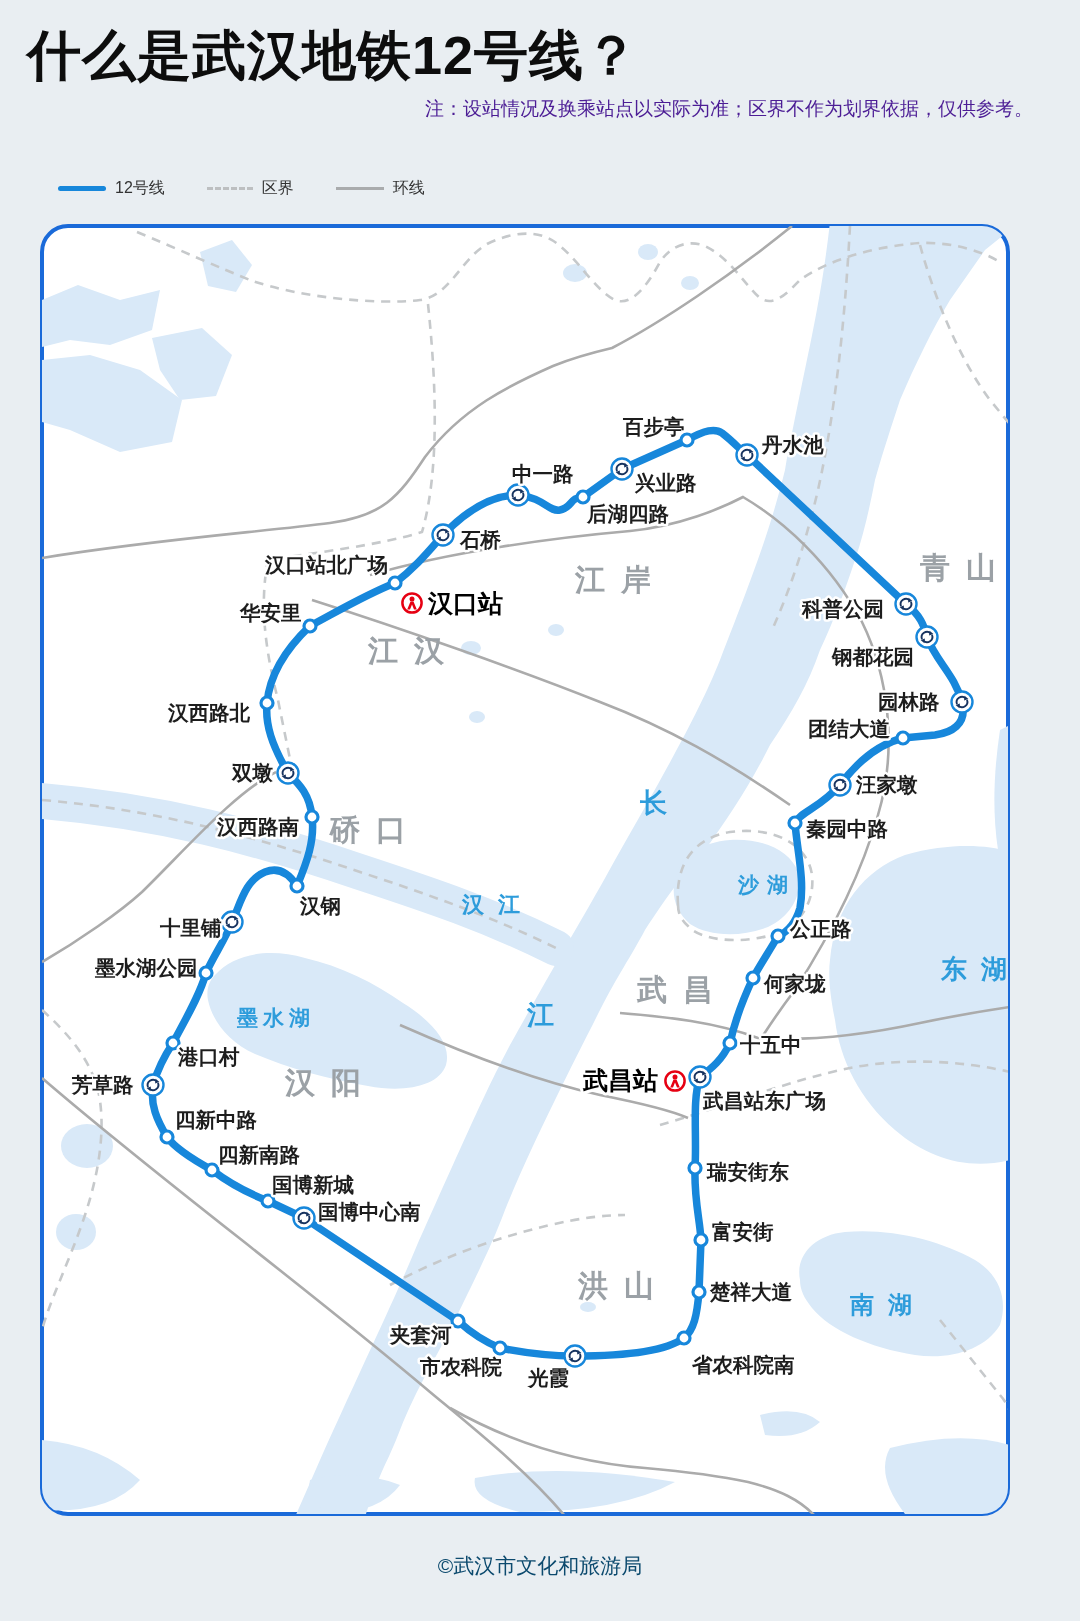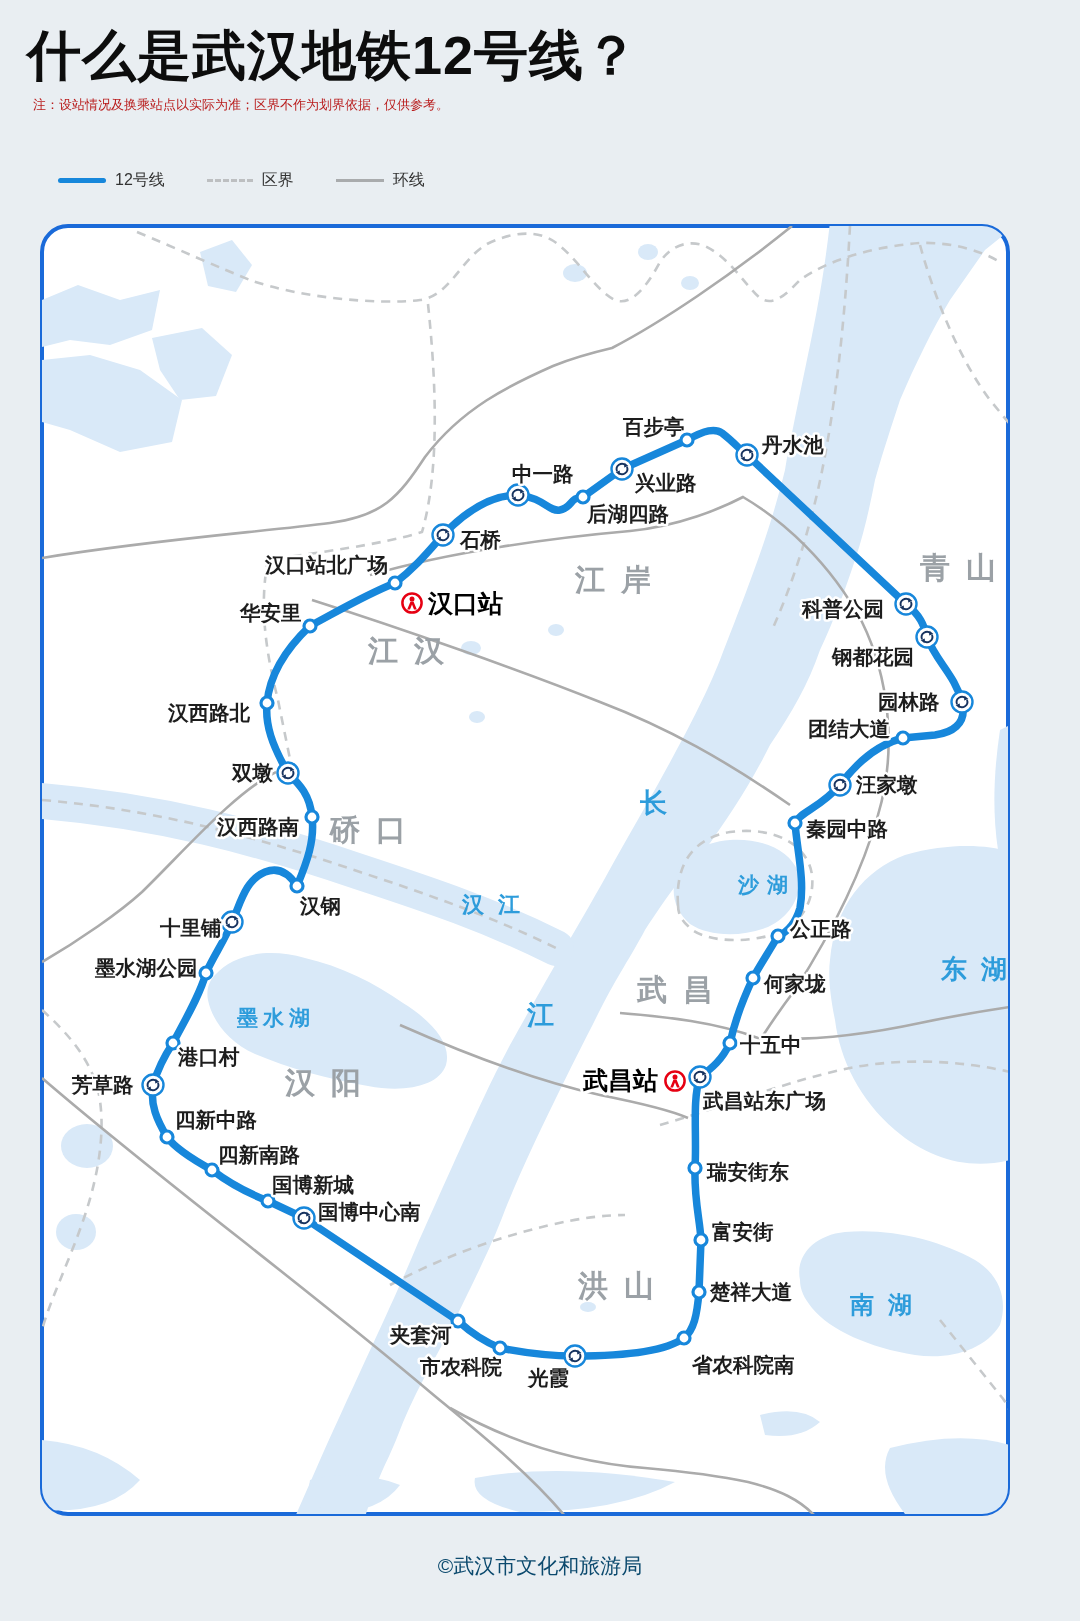--- a/index.html
+++ b/index.html
@@ -8,24 +8,24 @@
     background:#E9EEF2;
     font-family:"Liberation Sans","DejaVu Sans",sans-serif;
     overflow:hidden;
   }
   .title{
     position:absolute;left:27px;top:20px;width:1000px;
     font-size:54px;font-weight:900;color:#0d0d0d;letter-spacing:1px;
   }
   .note{
     position:absolute;left:33px;top:96px;width:1000px;
-    font-size:13px;color:#b91c1c;
+    font-size:19px;color:#4c1d95;text-align:right;
   }
   .legend{
-    position:absolute;left:58px;top:170px;display:flex;
+    position:absolute;left:58px;top:178px;display:flex;
     font-size:16px;color:#333;
   }
   .legend .item{display:flex;align-items:center;margin-right:42px;}
   .sw{display:inline-block;width:48px;margin-right:9px;}
   .sw-line{height:5px;border-radius:3px;background:#1787DB;}
   .sw-dash{height:0;border-top:3px dashed #bdbfc1;width:46px;}
   .sw-solid{height:3px;background:#a9abad;}
   .mapwrap{position:absolute;left:40px;top:222px;width:970px;height:1295px;}
   .footer{
     position:absolute;left:0;top:1552px;width:1080px;text-align:center;

